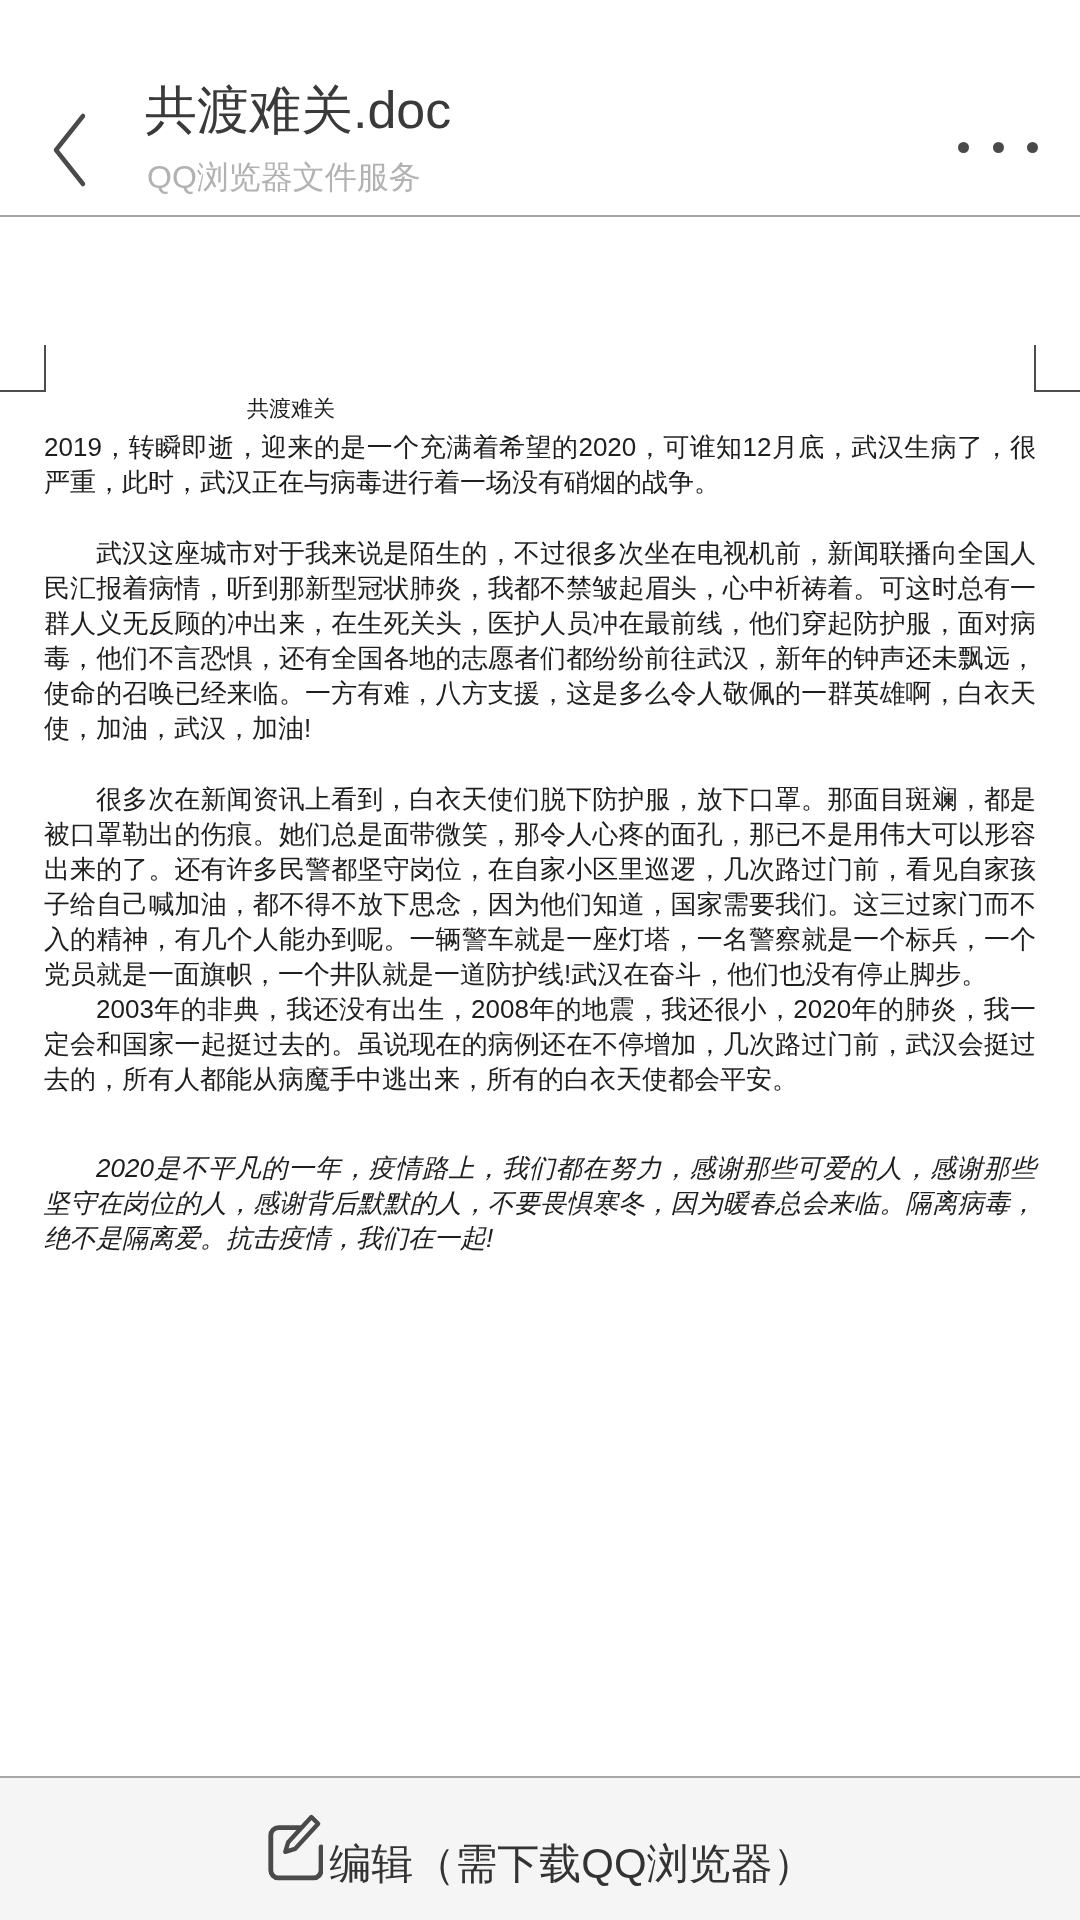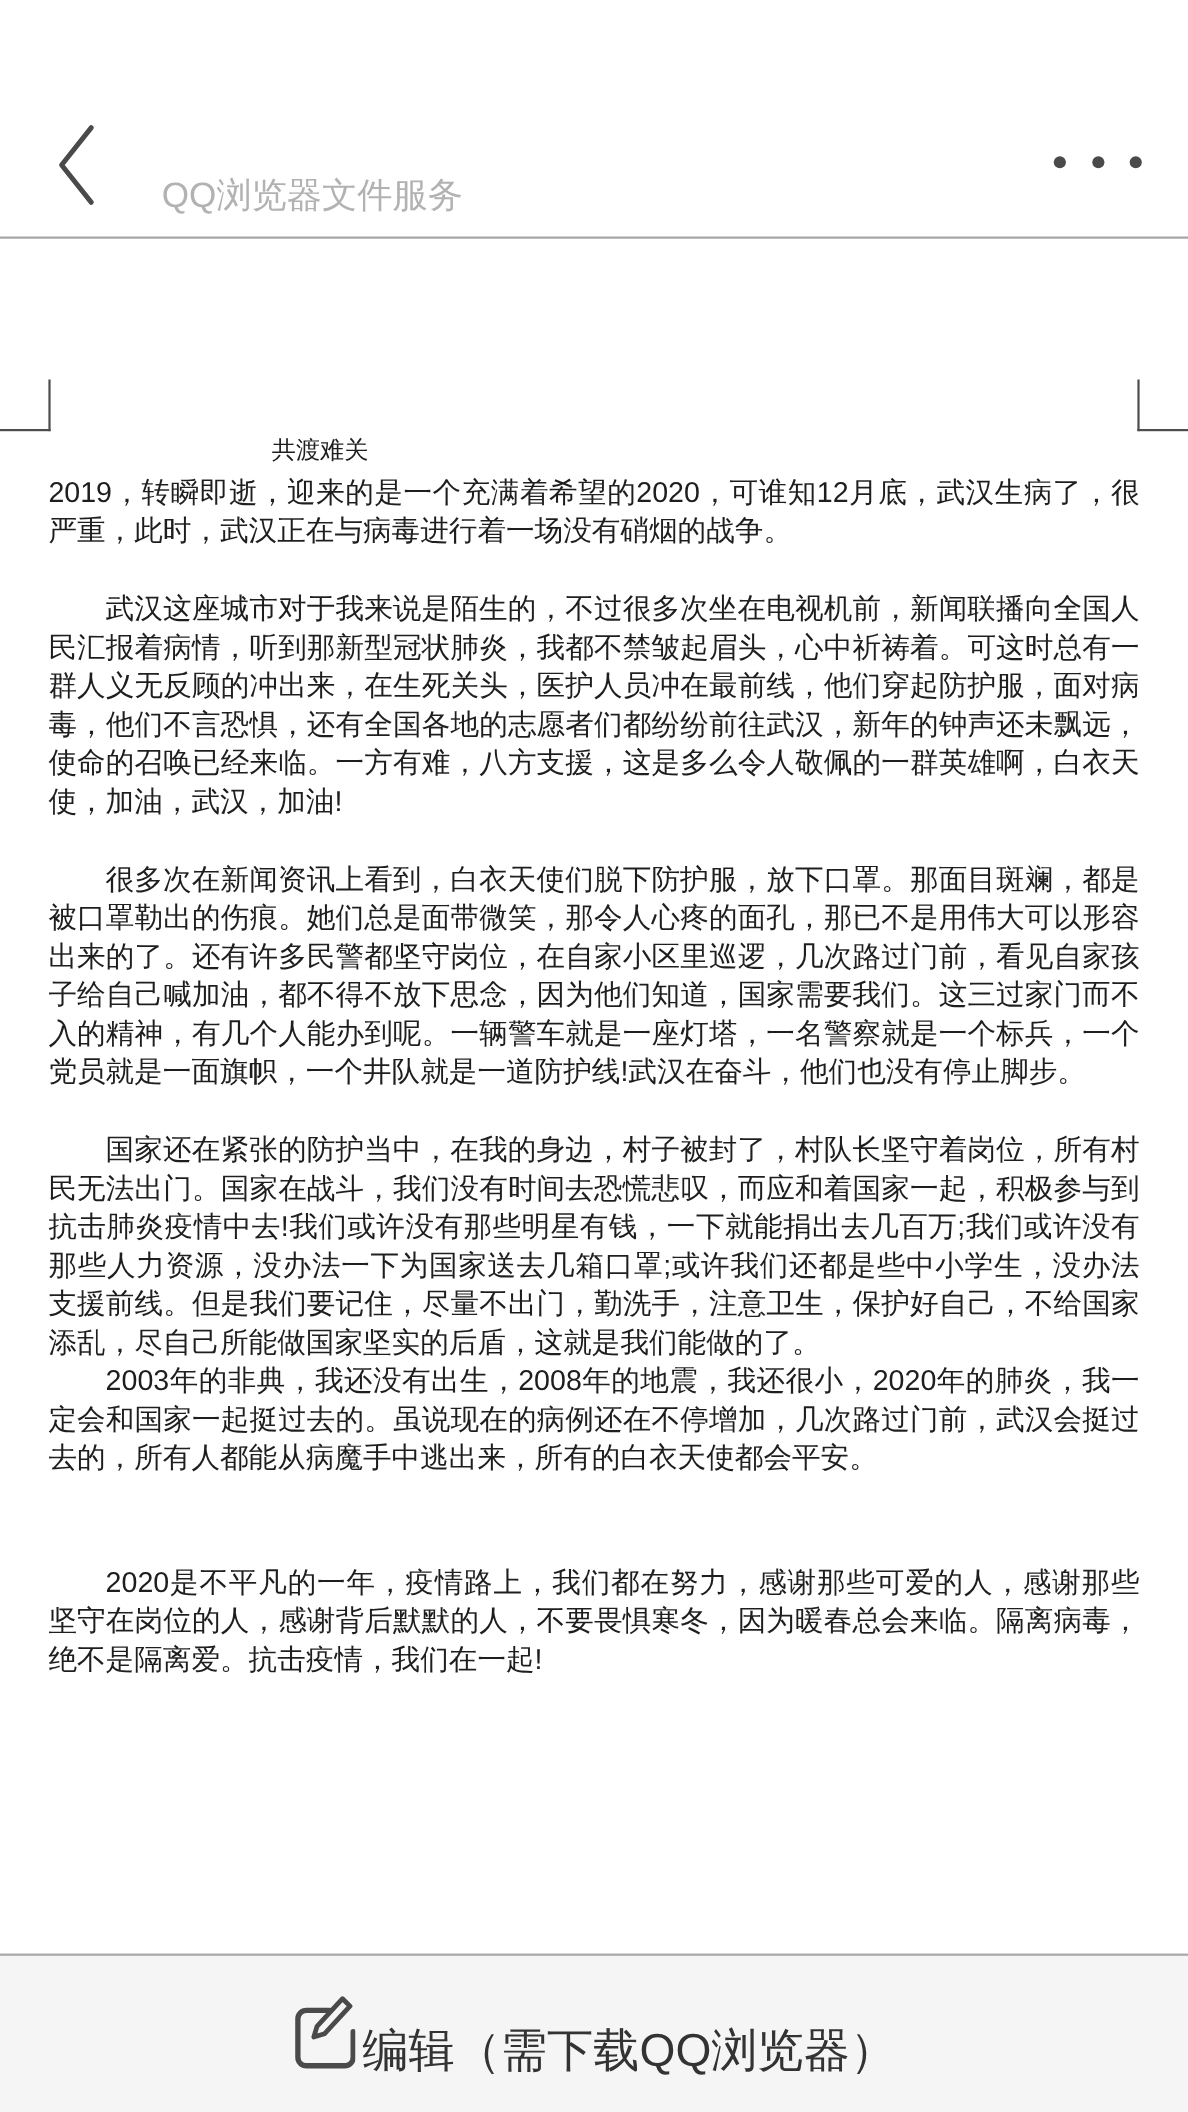--- a/index.html
+++ b/index.html
@@ -41,58 +41,58 @@
     color:#1e1e1e;font-size:26px;line-height:35px;
     text-align:justify;
   }
   .doc-title{
     font-size:22px;line-height:42px;font-weight:normal;
     margin:0;padding-left:203px;text-align:left;
   }
   .doc p{margin:0;}
   .doc p.indent{text-indent:52px;}
   .doc p.gap{margin-top:36px;}
-  .doc p.biggap{margin-top:78px;}
+  .doc p.biggap{margin-top:54px;font-style:italic;}
   
   .footer{
     position:absolute;left:0;right:0;bottom:0;height:142px;
     background:#f5f5f6;border-top:2px solid #a8a8a8;
     display:flex;align-items:center;justify-content:center;cursor:pointer;
   }
   .footer .edit-ic{margin-right:6px;margin-top:-4px;}
   .footer .edit-label{font-size:42px;color:#333333;white-space:nowrap;margin-top:29px;}
 </style>
 </head>
 <body>
 
 <div class="screen">
 
   <div class="header">
     <div class="back">
       <svg width="40" height="76" viewBox="0 0 40 76">
         <polyline points="33,4 6,38 33,72" fill="none" stroke="#4a4a4a" stroke-width="4.5" stroke-linecap="round" stroke-linejoin="round"></polyline>
       </svg>
     </div>
+    <div class="title">共渡难关.doc</div>
     <div class="subtitle">QQ浏览器文件服务</div>
     <div class="more">
       <span class="dot"></span>
       <span class="dot"></span>
       <span class="dot"></span>
     </div>
   </div>
 
   <div class="mark left"></div>
   <div class="mark right"></div>
 
   <div class="doc">
     <h1 class="doc-title">共渡难关</h1>
     <p>2019，转瞬即逝，迎来的是一个充满着希望的2020，可谁知12月底，武汉生病了，很严重，此时，武汉正在与病毒进行着一场没有硝烟的战争。</p>
     <p class="indent gap">武汉这座城市对于我来说是陌生的，不过很多次坐在电视机前，新闻联播向全国人民汇报着病情，听到那新型冠状肺炎，我都不禁皱起眉头，心中祈祷着。可这时总有一群人义无反顾的冲出来，在生死关头，医护人员冲在最前线，他们穿起防护服，面对病毒，他们不言恐惧，还有全国各地的志愿者们都纷纷前往武汉，新年的钟声还未飘远，使命的召唤已经来临。一方有难，八方支援，这是多么令人敬佩的一群英雄啊，白衣天使，加油，武汉，加油!</p>
     <p class="indent gap">很多次在新闻资讯上看到，白衣天使们脱下防护服，放下口罩。那面目斑斓，都是被口罩勒出的伤痕。她们总是面带微笑，那令人心疼的面孔，那已不是用伟大可以形容出来的了。还有许多民警都坚守岗位，在自家小区里巡逻，几次路过门前，看见自家孩子给自己喊加油，都不得不放下思念，因为他们知道，国家需要我们。这三过家门而不入的精神，有几个人能办到呢。一辆警车就是一座灯塔，一名警察就是一个标兵，一个党员就是一面旗帜，一个井队就是一道防护线!武汉在奋斗，他们也没有停止脚步。</p>
-    <p class="indent gap">国家还在紧张的防护当中，在我的身边，村子被封了，村队长坚守着岗位，所有村民无法出门。国家在战斗，我们没有时间去恐慌悲叹，而应和着国家一起，积极参与到抗击肺炎疫情中去!我们或许没有那些明星有钱，一下就能捐出去几百万;我们或许没有那些人力资源，没办法一下为国家送去几箱口罩;或许我们还都是些中小学生，没办法支援前线。但是我们要记住，尽量不出门，勤洗手，注意卫生，保护好自己，不给国家添乱，尽自己所能做国家坚实的后盾，这就是我们能做的了。</p>
     <p class="indent">2003年的非典，我还没有出生，2008年的地震，我还很小，2020年的肺炎，我一定会和国家一起挺过去的。虽说现在的病例还在不停增加，几次路过门前，武汉会挺过去的，所有人都能从病魔手中逃出来，所有的白衣天使都会平安。</p>
     <p class="indent biggap">2020是不平凡的一年，疫情路上，我们都在努力，感谢那些可爱的人，感谢那些坚守在岗位的人，感谢背后默默的人，不要畏惧寒冬，因为暖春总会来临。隔离病毒，绝不是隔离爱。抗击疫情，我们在一起!</p>
   </div>
 
   <div class="footer">
     <svg class="edit-ic" width="58" height="70" viewBox="0 0 60 72">
       <path d="M36 16 H14 c-4.5 0 -8 3.5 -8 8 v36 c0 4.5 3.5 8 8 8 h36 c4.5 0 8 -3.5 8 -8 V36" fill="none" stroke="#4a4a4a" stroke-width="5" stroke-linecap="round"></path>
       <path d="M48 5 L55 12 L31 38 L21 41 L24 31 Z" fill="none" stroke="#4a4a4a" stroke-width="4.5" stroke-linejoin="round"></path>
     </svg>
     <span class="edit-label">编辑（需下载QQ浏览器）</span>

